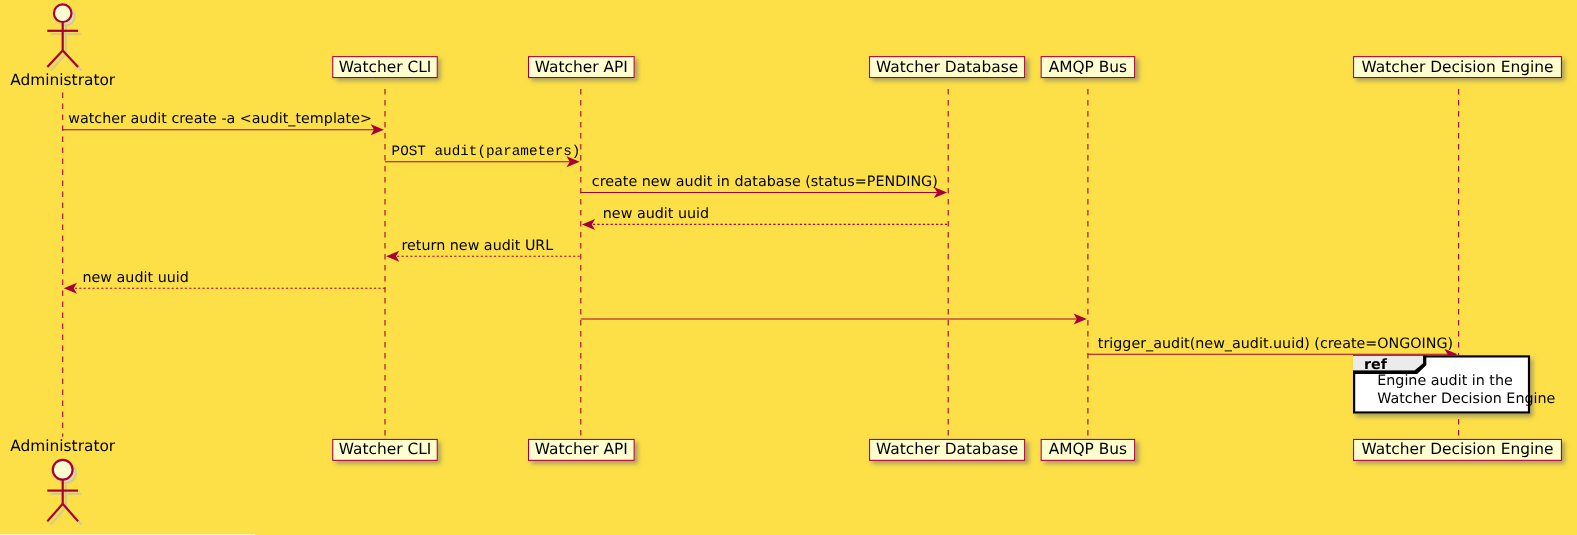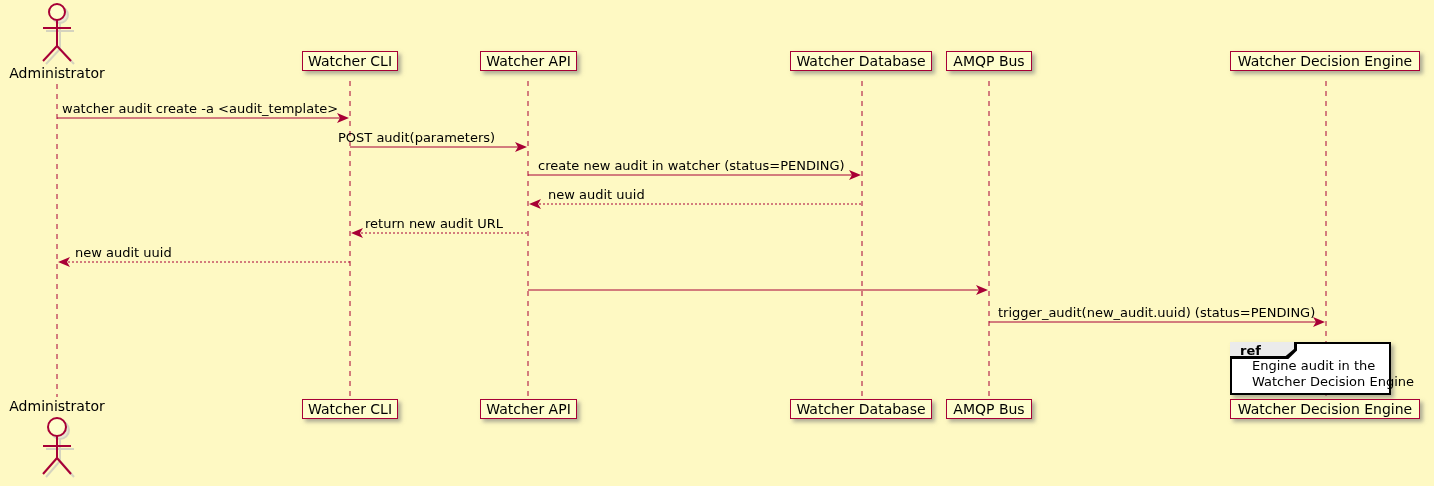--- a/index.html
+++ b/index.html
@@ -1,19 +1,19 @@
 <!DOCTYPE html>
 <html><head>
 <meta charset="utf-8">
 <style>
   html,body{margin:0;padding:0;background:#ffffff;}
   .stage{
     position:relative;
     width:1434px;height:486px;
-    background:#fef9c3;
+    background:#fde047;
     font-family:"DejaVu Sans","Liberation Sans",sans-serif;
     color:#000;
     overflow:hidden;
   }
   .layer{position:absolute;left:0;top:0;width:1434px;height:486px;}
   .pbox{
     position:absolute;
     box-sizing:border-box;
     height:20px;
     background:#FEFECE;
@@ -31,21 +31,21 @@
     white-space:nowrap;
   }
   .msg{
     position:absolute;
     font-size:13px;
     white-space:nowrap;
     line-height:15px;
   }
   .refbox{
     position:absolute;
-    left:1230px;top:342px;
+    left:1230px;top:323px;
     width:161px;height:53px;
     box-sizing:border-box;
     background:#ffffff;
     border:2px solid #000000;
     box-shadow:3px 3px 4px rgba(110,110,110,0.55);
   }
   .reftag-outer{
     position:absolute;left:-2px;top:-2px;
     width:67px;height:17px;
     background:#000000;
@@ -144,26 +144,26 @@
 
   <div class="actor-label" style="left:0px;top:65px;">Administrator</div>
 
   <div class="pbox" style="left:302px;top:51px;width:96px;">Watcher CLI</div>
   <div class="pbox" style="left:480px;top:51px;width:97px;">Watcher API</div>
   <div class="pbox" style="left:790px;top:51px;width:142px;">Watcher Database</div>
   <div class="pbox" style="left:946px;top:51px;width:86px;">AMQP Bus</div>
   <div class="pbox" style="left:1230px;top:51px;width:190px;">Watcher Decision Engine</div>
 
   <div class="msg" style="left:62px;top:101px;text-align:center;">watcher audit create -a &lt;audit_template&gt;</div>
-  <div class="msg" style="left:338px;top:130px;">POST audit(parameters)</div>
-  <div class="msg" style="left:538px;top:158px;">create new audit in watcher (status=PENDING)</div>
+  <div class="msg" style="left:356px;top:130px;font-family:Liberation Mono, monospace;">POST audit(parameters)</div>
+  <div class="msg" style="left:538px;top:158px;">create new audit in database (status=PENDING)</div>
   <div class="msg" style="left:548px;top:187px;">new audit uuid</div>
   <div class="msg" style="left:365px;top:216px;">return new audit URL</div>
   <div class="msg" style="left:75px;top:245px;">new audit uuid</div>
-  <div class="msg" style="left:998px;top:305px;">trigger_audit(new_audit.uuid) (status=PENDING)</div>
+  <div class="msg" style="left:998px;top:305px;">trigger_audit(new_audit.uuid) (create=ONGOING)</div>
 
   <div class="refbox">
     <div class="reftag-outer">
       <div class="reftag-inner"></div>
     </div>
     <div class="reftag-text">ref</div>
     <div class="refcontent">
       <div>Engine audit in the</div>
       <div>Watcher Decision Engine</div>
     </div>

